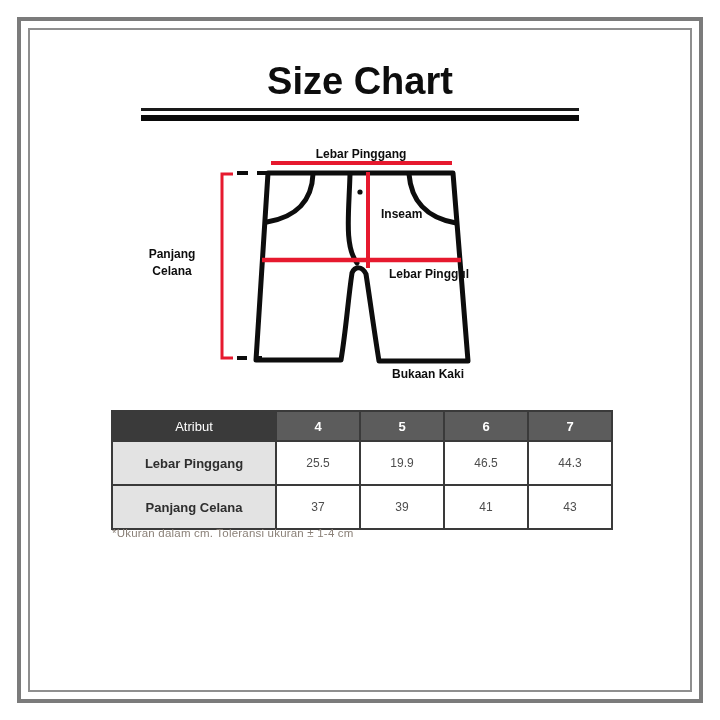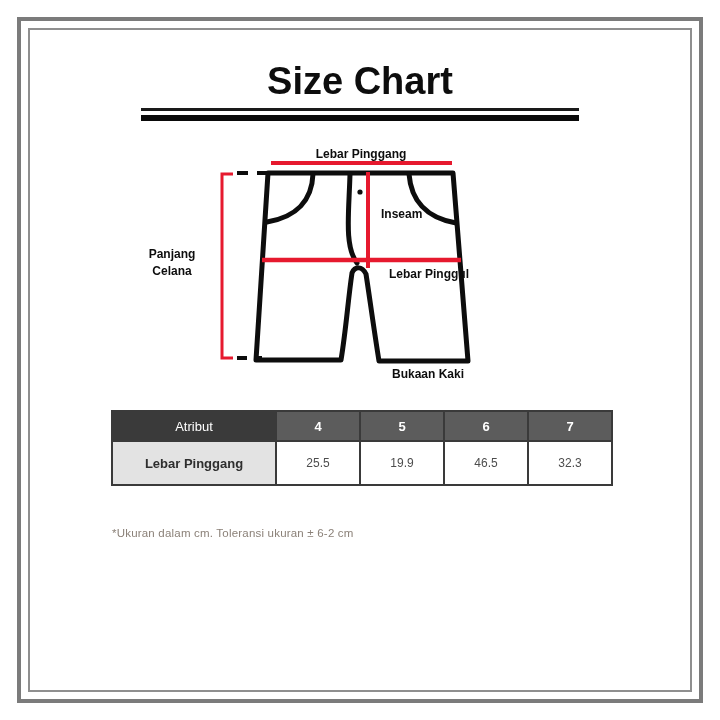--- a/index.html
+++ b/index.html
@@ -97,18 +97,25 @@
       <th class="size-head">6</th>
       <th class="size-head">7</th>
     </tr>
   </thead>
   <tbody>
     <tr>
       <td class="attr-cell">Lebar Pinggang</td>
       <td class="val-cell">25.5</td>
       <td class="val-cell">19.9</td>
       <td class="val-cell">46.5</td>
-      <td class="val-cell">32.3</td>
+      <td class="val-cell">44.3</td>
+    </tr>
+    <tr>
+      <td class="attr-cell">Panjang Celana</td>
+      <td class="val-cell">37</td>
+      <td class="val-cell">39</td>
+      <td class="val-cell">41</td>
+      <td class="val-cell">43</td>
     </tr>
   </tbody>
 </table>
 
-<div class="footnote">*Ukuran dalam cm. Toleransi ukuran ± 6-2 cm</div>
+<div class="footnote">*Ukuran dalam cm. Toleransi ukuran ± 1-4 cm</div>
 
 </body></html>

